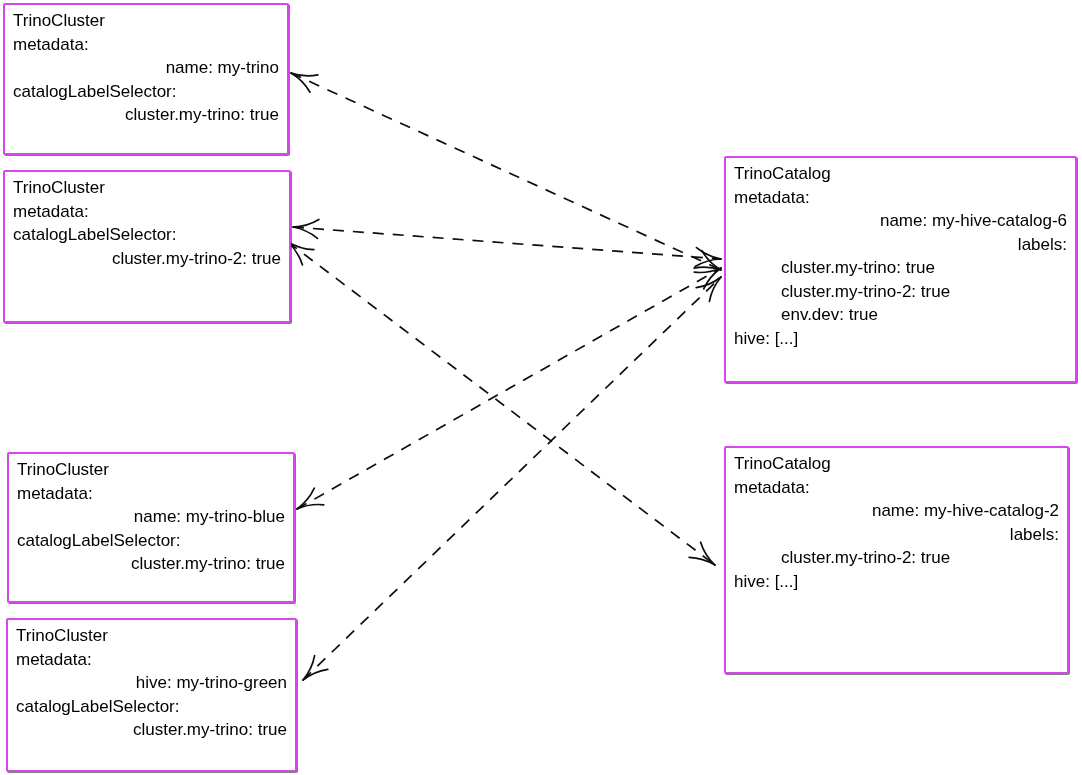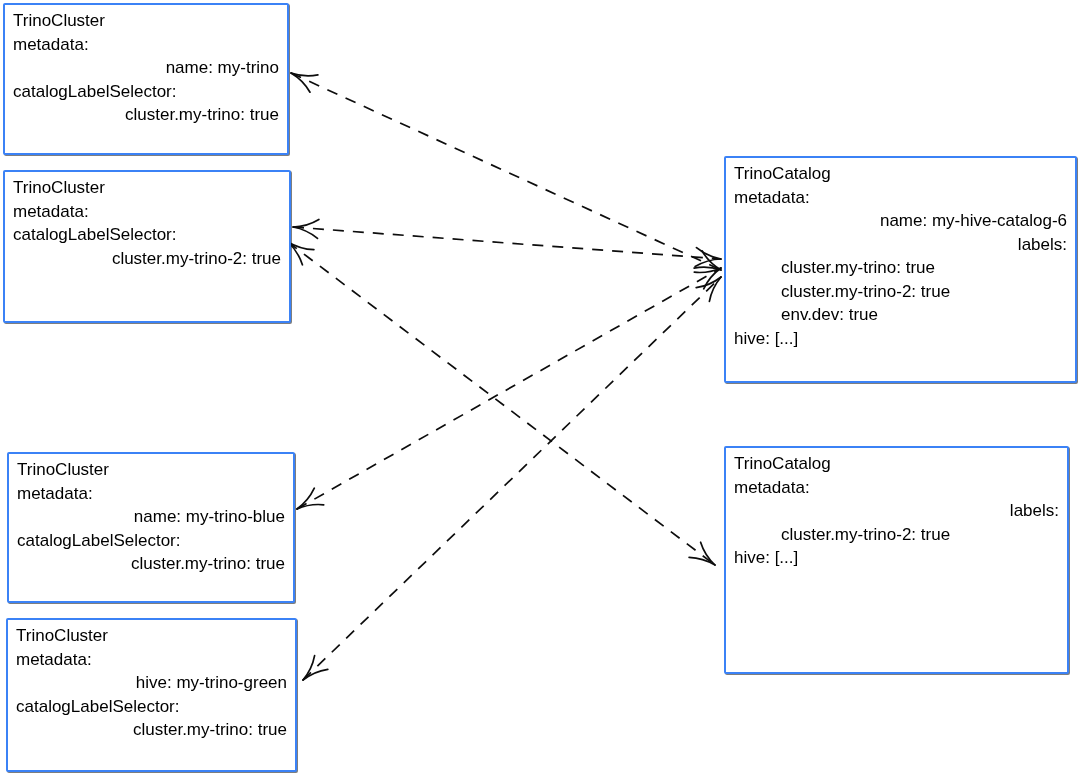--- a/index.html
+++ b/index.html
@@ -20,21 +20,21 @@
     left: 0;
     top: 0;
     width: 1082px;
     height: 775px;
     pointer-events: none;
   }
   .node {
     position: absolute;
     box-sizing: border-box;
     background: #ffffff;
-    border: 2px solid #3b82f6;
+    border: 2px solid #d946ef;
     border-radius: 2px;
     box-shadow: 1px 1px 0 rgba(20,20,20,0.55);
     padding: 4px 8px;
     color: #000000;
     font-size: 17px;
     line-height: 23.5px;
     white-space: nowrap;
   }
   .tline { white-space: pre; }
   .tline.i1 { padding-left: 23px; text-align: right; }
@@ -116,17 +116,18 @@
       <div class="tline i1">name: my-hive-catalog-6</div>
       <div class="tline i1">labels:</div>
       <div class="tline i2">cluster.my-trino: true</div>
       <div class="tline i2">cluster.my-trino-2: true</div>
       <div class="tline i2">env.dev: true</div>
       <div class="tline i0">hive: [...]</div>
     </div>
     <div class="node" style="left: 724px; top: 446px; width: 345px; height: 228px;">
       <div class="tline i0">TrinoCatalog</div>
       <div class="tline i0">metadata:</div>
+      <div class="tline i1">name: my-hive-catalog-2</div>
       <div class="tline i1">labels:</div>
       <div class="tline i2">cluster.my-trino-2: true</div>
       <div class="tline i0">hive: [...]</div>
     </div>
   </div>
 
 </body></html>

